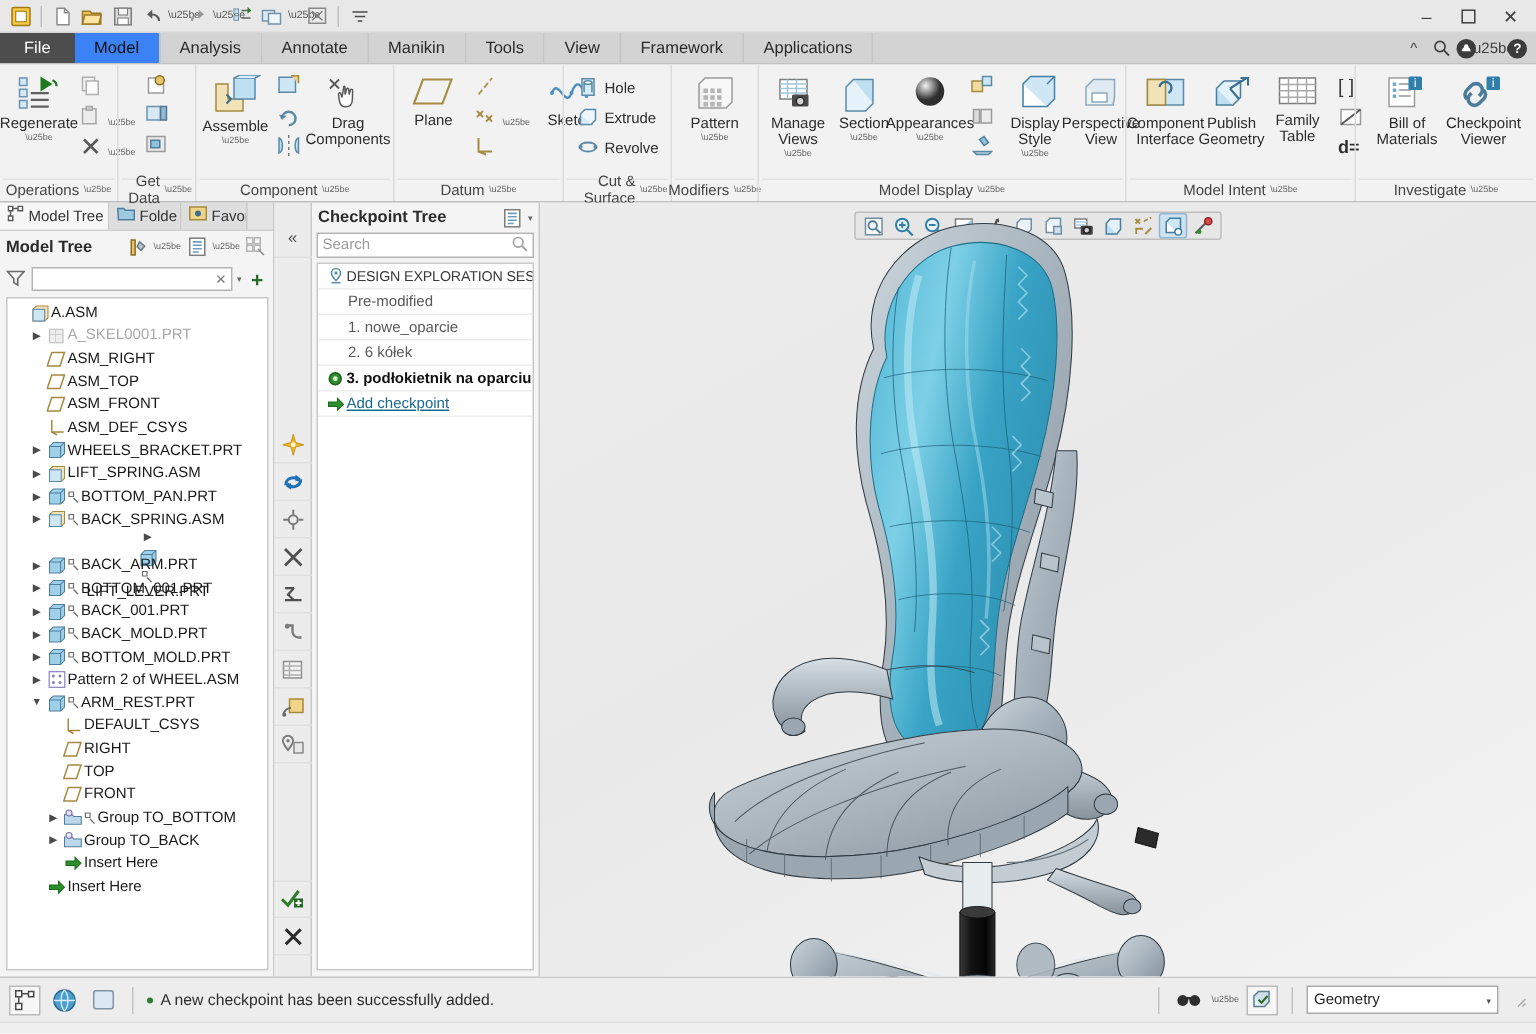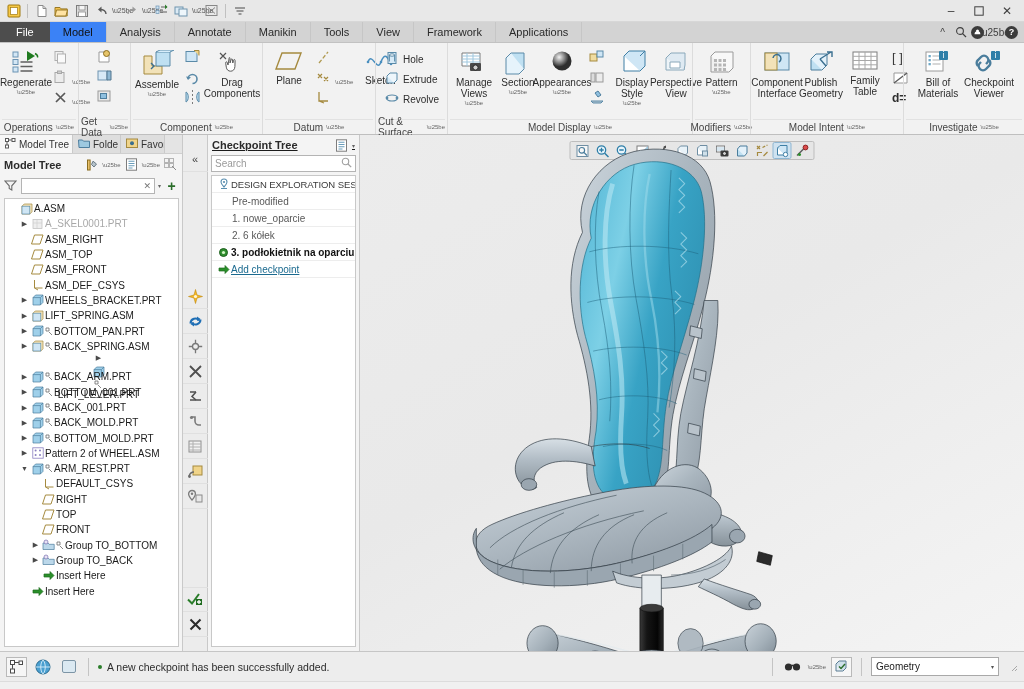--- a/index.html
+++ b/index.html
@@ -53,21 +53,21 @@
 
   
   .ribbon {
     height: 92px; background: #f2f2f2; border-bottom: 1px solid #bfbfbf;
     display: flex; flex: 0 0 92px; align-items: stretch; position: relative;
   }
   .rgroup { display: flex; flex-direction: column; position: relative; padding: 0 2px; }
   .rgroup + .rgroup { border-left: 1px solid #dcdcdc; }
   .rgroup-body { flex: 1; display: flex; align-items: flex-start; padding: 4px 3px 0 3px; gap: 2px; }
   .rgroup-label {
-    height: 15px; font-size: 10px; color: #454545; text-align: left;
+    height: 15px; font-size: 10px; color: #454545; text-align: right;
     display: flex; align-items: center; justify-content: center; gap: 3px;
     border-top: 1px solid #e2e2e2;
   }
   .caret { font-size: 6px; color: #666; }
 
   .bigbtn {
     width: auto; min-width: 42px; display: flex; flex-direction: column; align-items: center;
     padding: 2px 4px; gap: 1px; border: 1px solid transparent; border-radius: 2px;
   }
   .bigbtn .lbl { font-size: 10px; color: #2d2d2d; text-align: center; line-height: 11px; }
@@ -104,21 +104,21 @@
   .tico { width: 15px; display: flex; align-items: center; justify-content: center; flex: 0 0 15px; }
 
   
   .vstrip { width: 25px; background: #ececec; border-right: 1px solid #c9c9c9; display: flex; flex-direction: column; align-items: center; }
   .vstrip-top { height: 12px; }
   .vbtn { width: 25px; height: 25px; display: flex; align-items: center; justify-content: center; border-bottom: 1px solid #e0e0e0; }
   .vspacer { flex: 1; }
 
   
   .cppanel { width: 152px; background: #f4f4f4; border-right: 1px solid #c9c9c9; display: flex; flex-direction: column; }
-  .cp-header { height: 20px; display: flex; align-items: center; padding: 0 4px; gap: 3px; text-decoration: underline; }
+  .cp-header { height: 20px; display: flex; align-items: center; padding: 0 4px; gap: 3px; }
   .cp-title { font-size: 11px; font-weight: bold; color: #2b2b2b; margin-right: auto; }
   .cp-search {
     height: 17px; margin: 0 3px; background: #fff; border: 1px solid #b4b4b4;
     display: flex; align-items: center; padding: 0 3px; font-size: 10px; color: #9a9a9a;
   }
   .cp-list { flex: 1; background: #fff; margin: 3px 3px 4px 3px; border: 1px solid #c8c8c8; overflow: hidden; }
   .cprow {
     display: flex; align-items: center; height: 17px; font-size: 10px; color: #2e2e2e;
     border-bottom: 1px solid #ededed; padding-left: 4px; white-space: nowrap;
   }
@@ -501,114 +501,20 @@
                   <circle cx="2" cy="7" r="1.4" fill="#5a8aa8"></circle>
                   <circle cx="12" cy="7" r="1.4" fill="#5a8aa8"></circle>
                 </svg>
             </div>
             <div class="lbl">Revolve</div>
           </div>
         </div>
       </div>
       <div class="rgroup-label">
         <span>Cut &amp; Surface</span>
-        <span class="caret">\u25be</span>
-      </div>
-    </div>
-
-    <div class="rgroup" style="width:245px">
-      <div class="rgroup-body">
-        <div class="bigbtn" style="width:45px">
-          <div class="iconbox">
-            <svg width="30" height="26" viewBox="0 0 30 26">
-              <path d="M3 3h18v13H3z" fill="#fff" stroke="#7d7d7d"></path>
-              <path d="M3 6h18M3 9h18M3 12h18M8 3v13M14 3v13" stroke="#9fc7de"></path>
-              <rect x="11" y="13" width="11" height="8" rx="1" fill="#4a4a4a"></rect>
-              <circle cx="16.5" cy="17.5" r="2.6" fill="#cfcfcf" stroke="#2a2a2a"></circle>
-            </svg>
-          </div>
-          <div class="lbl">Manage Views</div>
-          <div class="caret">\u25be</div>
-        </div>
-        <div class="bigbtn" style="width:42px">
-          <div class="iconbox">
-            <svg width="30" height="26" viewBox="0 0 30 26">
-                <path d="M8 3h13v16H8z" fill="#bfe0f2" stroke="#5a8aa8"></path>
-                <path d="M8 3 3 8v16h13l5-5" fill="#e6f3fb" stroke="#5a8aa8"></path>
-              </svg>
-          </div>
-          <div class="lbl">Section</div>
-          <div class="caret">\u25be</div>
-        </div>
-        <div class="bigbtn" style="width:58px">
-          <div class="iconbox">
-            <svg width="28" height="26" viewBox="0 0 28 26">
-              <defs>
-                  <radialGradient id="sph" cx="35%" cy="30%">
-                    <stop offset="0%" stop-color="#f2f2f2"></stop>
-                    <stop offset="55%" stop-color="#8a8a8a"></stop>
-                    <stop offset="100%" stop-color="#2e2e2e"></stop>
-                  </radialGradient>
-                </defs>
-              <circle cx="14" cy="11" r="9.5" fill="url(#sph)"></circle>
-            </svg>
-          </div>
-          <div class="lbl">Appearances</div>
-          <div class="caret">\u25be</div>
-        </div>
-        <div class="smallcol">
-          <div class="smallbtn">
-            <div class="iconbox">
-              <svg width="16" height="15" viewBox="0 0 16 15">
-                  <rect x="1" y="4" width="7" height="7" fill="#f0dca0" stroke="#a58a3f"></rect>
-                  <rect x="8" y="1" width="6" height="6" fill="#cfe6f5" stroke="#5a8aa8"></rect>
-                </svg>
-            </div>
-          </div>
-          <div class="smallbtn">
-            <div class="iconbox">
-              <svg width="16" height="15" viewBox="0 0 16 15">
-                  <rect x="2" y="3" width="4" height="9" fill="#dcdcdc" stroke="#9a9a9a"></rect>
-                  <rect x="7" y="3" width="7" height="9" fill="#ececec" stroke="#9a9a9a"></rect>
-                </svg>
-            </div>
-          </div>
-          <div class="smallbtn">
-            <div class="iconbox">
-              <svg width="16" height="15" viewBox="0 0 16 15">
-                  <path d="M2 11h12l-2 2H4z" fill="#b6c8d4" stroke="#5a8aa8"></path>
-                  <path d="M6 3l3-2 3 4-3 2z" fill="#8fc0e0" stroke="#4e7e9e"></path>
-                </svg>
-            </div>
-          </div>
-        </div>
-        <div class="bigbtn" style="width:46px">
-          <div class="iconbox">
-            <svg width="30" height="26" viewBox="0 0 30 26">
-                <path d="M7 6h16v15H7z" fill="#fff" stroke="#3f7fa5"></path>
-                <path d="M7 6 12 1h16v15l-5 5" fill="#cfe6f5" stroke="#3f7fa5"></path>
-                <path d="M23 6 28 1" stroke="#3f7fa5"></path>
-              </svg>
-          </div>
-          <div class="lbl">Display Style</div>
-          <div class="caret">\u25be</div>
-        </div>
-        <div class="bigbtn" style="width:48px">
-          <div class="iconbox">
-            <svg width="30" height="26" viewBox="0 0 30 26">
-                <path d="M5 8h18v12H5z" fill="#eef4f8" stroke="#8aa8ba"></path>
-                <path d="M5 8 10 3h14v12l-1 5" fill="#dfeaf2" stroke="#8aa8ba"></path>
-                <path d="M9 12h10v6H9z" fill="#fff" stroke="#8aa8ba"></path>
-              </svg>
-          </div>
-          <div class="lbl">Perspective View</div>
-        </div>
-      </div>
-      <div class="rgroup-label">
-        <span>Model Display</span>
         <span class="caret">\u25be</span>
       </div>
     </div>
 
     <div class="rgroup" style="width:58px">
       <div class="rgroup-body" style="justify-content:center">
         <div class="bigbtn">
           <div class="iconbox">
             <svg width="30" height="26" viewBox="0 0 30 26">
               <path d="M4 6h18v16H4z" fill="#f0f0f0" stroke="#9a9a9a"></path>
@@ -625,20 +531,114 @@
                   <rect x="16" y="18" width="3" height="3"></rect>
                 </g>
             </svg>
           </div>
           <div class="lbl">Pattern</div>
           <div class="caret">\u25be</div>
         </div>
       </div>
       <div class="rgroup-label">
         <span>Modifiers</span>
+        <span class="caret">\u25be</span>
+      </div>
+    </div>
+
+    <div class="rgroup" style="width:245px">
+      <div class="rgroup-body">
+        <div class="bigbtn" style="width:45px">
+          <div class="iconbox">
+            <svg width="30" height="26" viewBox="0 0 30 26">
+              <path d="M3 3h18v13H3z" fill="#fff" stroke="#7d7d7d"></path>
+              <path d="M3 6h18M3 9h18M3 12h18M8 3v13M14 3v13" stroke="#9fc7de"></path>
+              <rect x="11" y="13" width="11" height="8" rx="1" fill="#4a4a4a"></rect>
+              <circle cx="16.5" cy="17.5" r="2.6" fill="#cfcfcf" stroke="#2a2a2a"></circle>
+            </svg>
+          </div>
+          <div class="lbl">Manage Views</div>
+          <div class="caret">\u25be</div>
+        </div>
+        <div class="bigbtn" style="width:42px">
+          <div class="iconbox">
+            <svg width="30" height="26" viewBox="0 0 30 26">
+                <path d="M8 3h13v16H8z" fill="#bfe0f2" stroke="#5a8aa8"></path>
+                <path d="M8 3 3 8v16h13l5-5" fill="#e6f3fb" stroke="#5a8aa8"></path>
+              </svg>
+          </div>
+          <div class="lbl">Section</div>
+          <div class="caret">\u25be</div>
+        </div>
+        <div class="bigbtn" style="width:58px">
+          <div class="iconbox">
+            <svg width="28" height="26" viewBox="0 0 28 26">
+              <defs>
+                  <radialGradient id="sph" cx="35%" cy="30%">
+                    <stop offset="0%" stop-color="#f2f2f2"></stop>
+                    <stop offset="55%" stop-color="#8a8a8a"></stop>
+                    <stop offset="100%" stop-color="#2e2e2e"></stop>
+                  </radialGradient>
+                </defs>
+              <circle cx="14" cy="11" r="9.5" fill="url(#sph)"></circle>
+            </svg>
+          </div>
+          <div class="lbl">Appearances</div>
+          <div class="caret">\u25be</div>
+        </div>
+        <div class="smallcol">
+          <div class="smallbtn">
+            <div class="iconbox">
+              <svg width="16" height="15" viewBox="0 0 16 15">
+                  <rect x="1" y="4" width="7" height="7" fill="#f0dca0" stroke="#a58a3f"></rect>
+                  <rect x="8" y="1" width="6" height="6" fill="#cfe6f5" stroke="#5a8aa8"></rect>
+                </svg>
+            </div>
+          </div>
+          <div class="smallbtn">
+            <div class="iconbox">
+              <svg width="16" height="15" viewBox="0 0 16 15">
+                  <rect x="2" y="3" width="4" height="9" fill="#dcdcdc" stroke="#9a9a9a"></rect>
+                  <rect x="7" y="3" width="7" height="9" fill="#ececec" stroke="#9a9a9a"></rect>
+                </svg>
+            </div>
+          </div>
+          <div class="smallbtn">
+            <div class="iconbox">
+              <svg width="16" height="15" viewBox="0 0 16 15">
+                  <path d="M2 11h12l-2 2H4z" fill="#b6c8d4" stroke="#5a8aa8"></path>
+                  <path d="M6 3l3-2 3 4-3 2z" fill="#8fc0e0" stroke="#4e7e9e"></path>
+                </svg>
+            </div>
+          </div>
+        </div>
+        <div class="bigbtn" style="width:46px">
+          <div class="iconbox">
+            <svg width="30" height="26" viewBox="0 0 30 26">
+                <path d="M7 6h16v15H7z" fill="#fff" stroke="#3f7fa5"></path>
+                <path d="M7 6 12 1h16v15l-5 5" fill="#cfe6f5" stroke="#3f7fa5"></path>
+                <path d="M23 6 28 1" stroke="#3f7fa5"></path>
+              </svg>
+          </div>
+          <div class="lbl">Display Style</div>
+          <div class="caret">\u25be</div>
+        </div>
+        <div class="bigbtn" style="width:48px">
+          <div class="iconbox">
+            <svg width="30" height="26" viewBox="0 0 30 26">
+                <path d="M5 8h18v12H5z" fill="#eef4f8" stroke="#8aa8ba"></path>
+                <path d="M5 8 10 3h14v12l-1 5" fill="#dfeaf2" stroke="#8aa8ba"></path>
+                <path d="M9 12h10v6H9z" fill="#fff" stroke="#8aa8ba"></path>
+              </svg>
+          </div>
+          <div class="lbl">Perspective View</div>
+        </div>
+      </div>
+      <div class="rgroup-label">
+        <span>Model Display</span>
         <span class="caret">\u25be</span>
       </div>
     </div>
 
     <div class="rgroup" style="width:153px">
       <div class="rgroup-body">
         <div class="bigbtn" style="width:48px">
           <div class="iconbox">
             <svg width="30" height="26" viewBox="0 0 30 26">
                 <rect x="3" y="3" width="24" height="17" fill="#cfe6f5" stroke="#5a8aa8"></rect>

